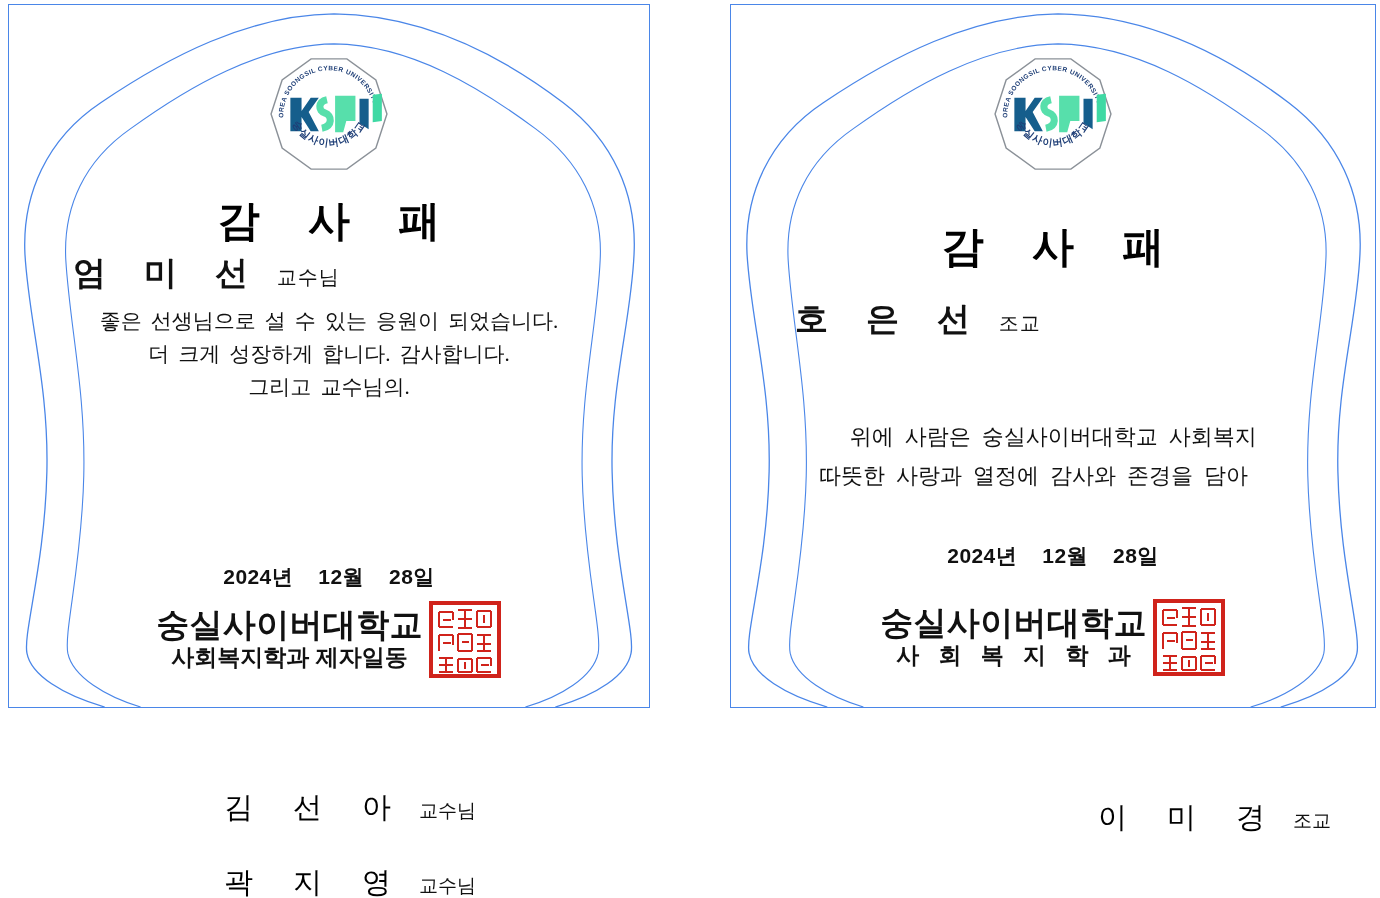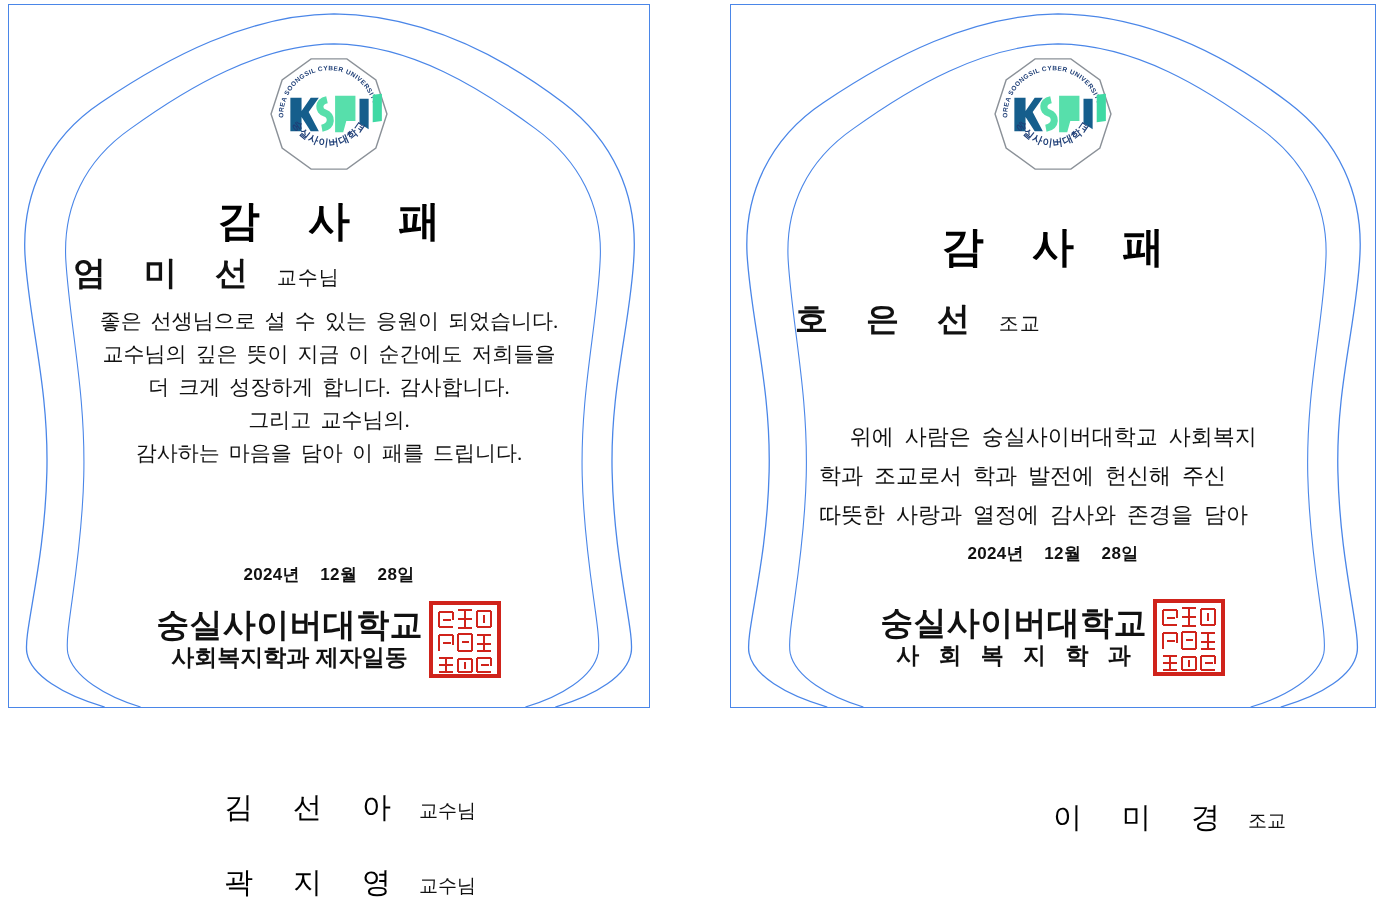--- a/index.html
+++ b/index.html
@@ -30,41 +30,41 @@
 
   .body-block { position:absolute; width:100%; }
   .plaque-left .body-block { top:300px; text-align:center; }
   .plaque-left .body-line { font-family:"Liberation Serif", serif; font-size:21px;
                             line-height:33px; word-spacing:0.18em; }
   .plaque-right .body-block { top:364px; left:88px; width:470px; text-align:left; }
   .plaque-right .body-line { font-family:"Liberation Serif", serif; font-size:22px;
                              line-height:39px; word-spacing:0.25em; }
   .plaque-right .body-line:first-child { text-indent:1.4em;margin-top:48px; }
 
-  .date-line { position:absolute; width:100%; text-align:center; font-size:17px;
+  .date-line { position:absolute; width:100%; text-align:center; font-size:21px;
                font-weight:bold; word-spacing:0.9em; letter-spacing:0.02em; }
   .plaque-left  .date-line { top:558px; }
   .plaque-right .date-line { top:537px; }
 
   .org-row { position:absolute; width:100%; display:flex; justify-content:center;
              align-items:center; gap:5px; }
   .plaque-left  .org-row { top:594px; }
   .plaque-right .org-row { top:592px; }
   .org-col { text-align:center; }
   .org-line1 { font-size:33px; font-weight:bold; letter-spacing:0.01em; line-height:36px; }
   .org-line2 { font-size:23px; font-weight:bold; line-height:28px;text-align:center; }
   .plaque-right .org-line2 { letter-spacing:0.28em; text-indent:0.28em; }
   .seal { width:74px; height:80px; flex:0 0 auto; }
 
   .footer-name { position:absolute; display:flex; align-items:baseline; }
   .fn-main { font-size:29px; letter-spacing:0.55em; color:#000; }
   .fn-suffix { font-size:19px; margin-left:12px; }
   .footer-1 { left:224px;  top:788px; }
   .footer-2 { left:224px;  top:863px; }
-  .footer-3 { left:1053px; top:798px; }
+  .footer-3 { left:1098px; top:798px; }
 
   .arc-top-text { font-family:"Liberation Sans", sans-serif; font-size:6.4px;
                   letter-spacing:0.45px; fill:#1f3f77; font-weight:bold; }
   .arc-bottom-text { font-family:"Liberation Sans", sans-serif; font-size:10px;
                      letter-spacing:1px; fill:#1f3f77; font-weight:bold; }
 </style>
 </head>
 <body>
 
 <div class="canvas">
@@ -98,24 +98,22 @@
 
     <div class="title">감사패</div>
 
     <div class="name-row">
       <span class="name-main">엄 미 선</span>
       <span class="name-suffix">교수님</span>
     </div>
 
     <div class="body-block">
       <div class="body-line">좋은 선생님으로 설 수 있는 응원이 되었습니다.</div>
-      <div class="body-line">교수님의 깊은 뜻이 지금 이 순간에도 저희들을</div>
       <div class="body-line">더 크게 성장하게 합니다. 감사합니다.</div>
       <div class="body-line">그리고 교수님의.</div>
-      <div class="body-line">감사하는 마음을 담아 이 패를 드립니다.</div>
     </div>
 
     <div class="date-line">2024년 12월 28일</div>
 
     <div class="org-row">
       <div class="org-col">
         <div class="org-line1">숭실사이버대학교</div>
         <div class="org-line2">사회복지학과 제자일동</div>
       </div>
       <svg class="seal" viewBox="0 0 74 80">
@@ -164,21 +162,20 @@
 
     <div class="title">감사패</div>
 
     <div class="name-row">
       <span class="name-main">호 은 선</span>
       <span class="name-suffix">조교</span>
     </div>
 
     <div class="body-block">
       <div class="body-line">위에 사람은 숭실사이버대학교 사회복지</div>
-      <div class="body-line">학과 조교로서 학과 발전에 헌신해 주신</div>
       <div class="body-line">따뜻한 사랑과 열정에 감사와 존경을 담아</div>
     </div>
 
     <div class="date-line">2024년 12월 28일</div>
 
     <div class="org-row">
       <div class="org-col">
         <div class="org-line1">숭실사이버대학교</div>
         <div class="org-line2">사 회 복 지 학 과</div>
       </div>

